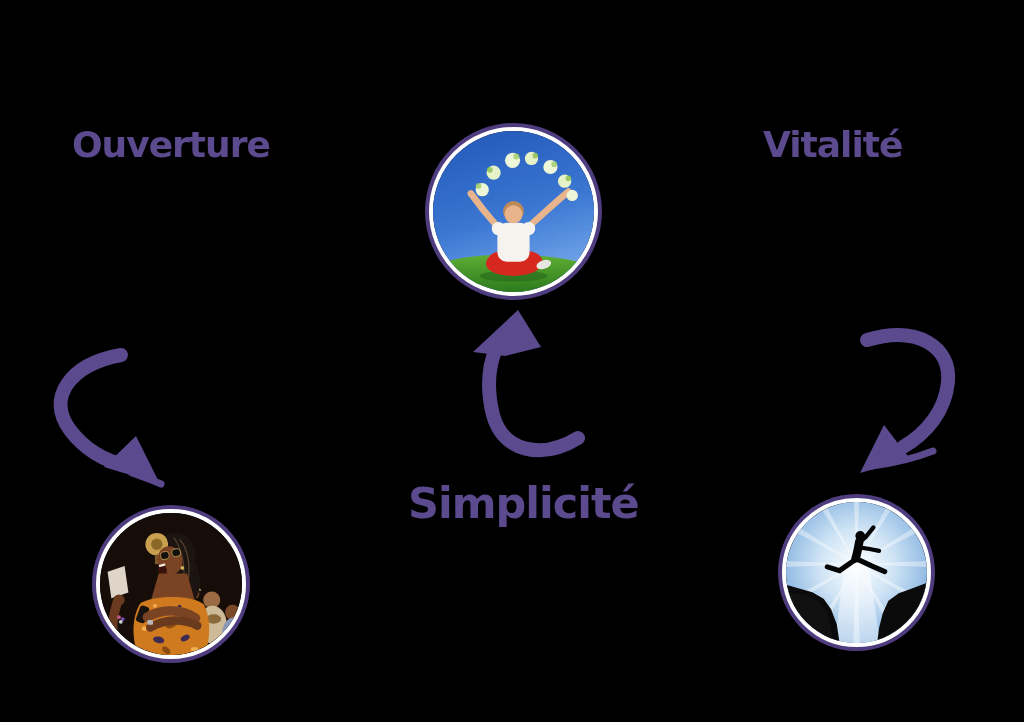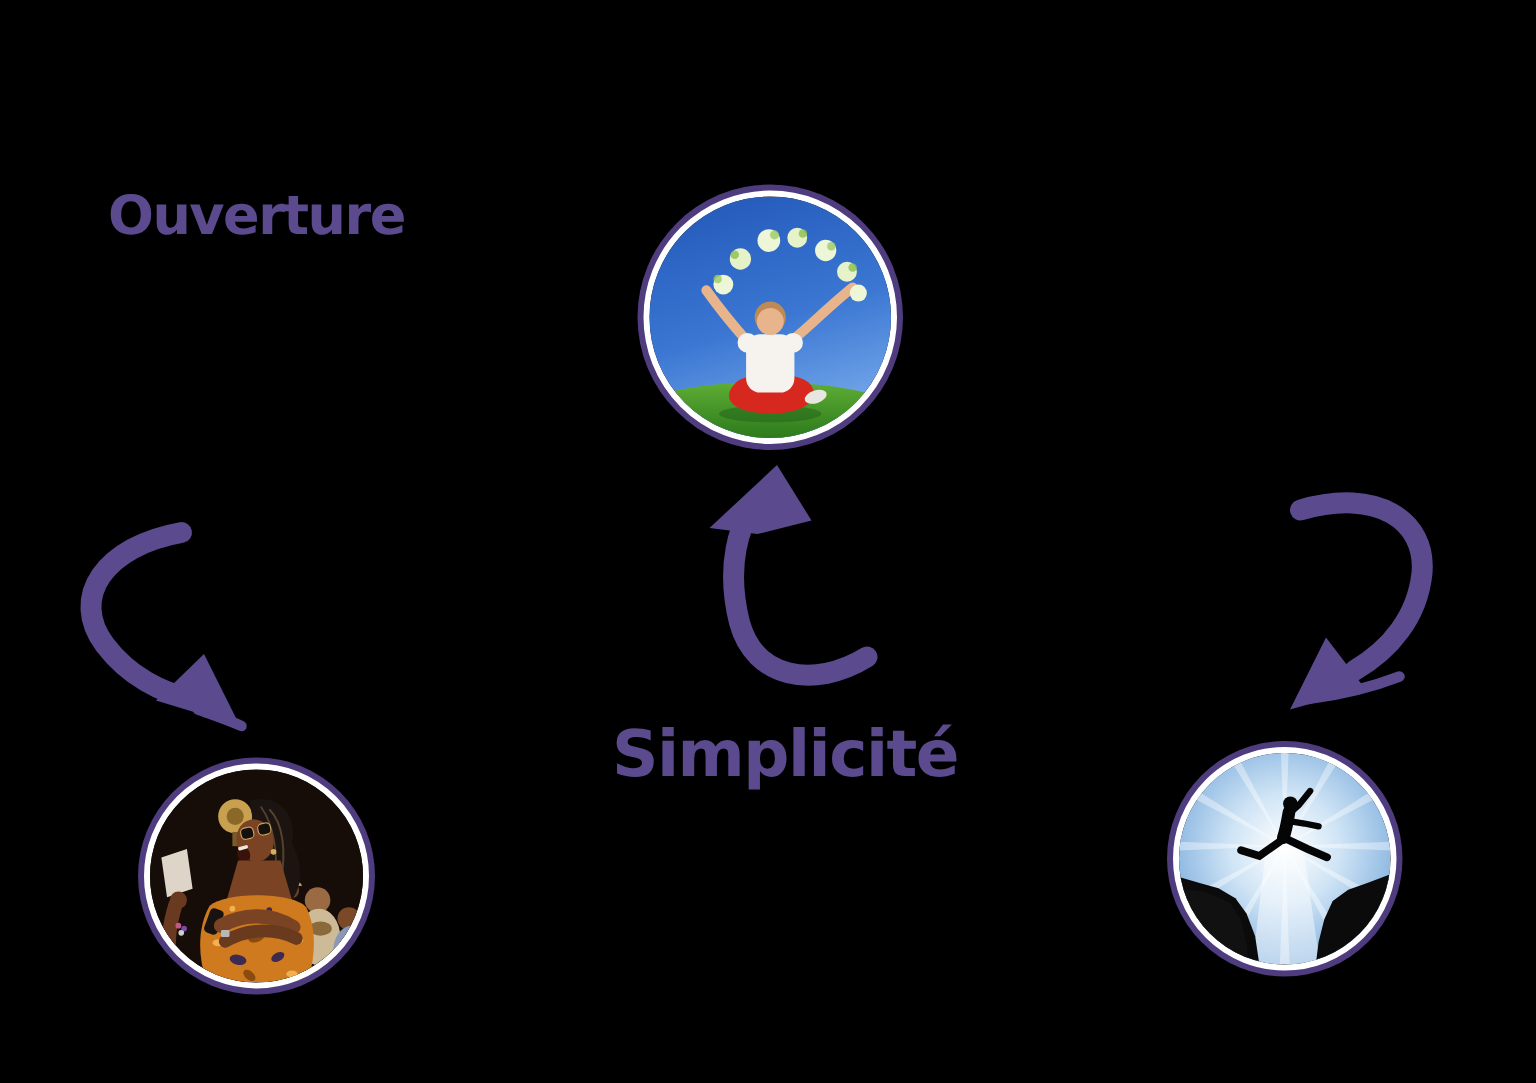--- a/index.html
+++ b/index.html
@@ -33,20 +33,21 @@
   #arrows{position:absolute;left:0;top:0;pointer-events:none;}
   .arrow-path{stroke:var(--accent);fill:none;stroke-linecap:round;}
   .arrow-head{fill:var(--accent);stroke:none;}
 </style>
 </head>
 <body>
 
 <div class="canvas">
 
   <div class="diagram-label" id="lbl-ouverture">Ouverture</div>
+  <div class="diagram-label" id="lbl-vitalite">Vitalité</div>
   <div class="diagram-label" id="lbl-simplicite">Simplicité</div>
 
   <svg id="arrows" width="1024" height="722" viewBox="0 0 1024 722" aria-hidden="true">
 
     <g>
       <path class="arrow-path" stroke-width="14" d="M 121,355 C 70,364 46,398 70,430 C 86,451 108,462 128,466"></path>
       <path class="arrow-path" stroke-width="7" d="M 132,473 C 143,477 152,480 161,484"></path>
       <polygon class="arrow-head" points="160,484 136,436 104,467"></polygon>
     </g>
 

